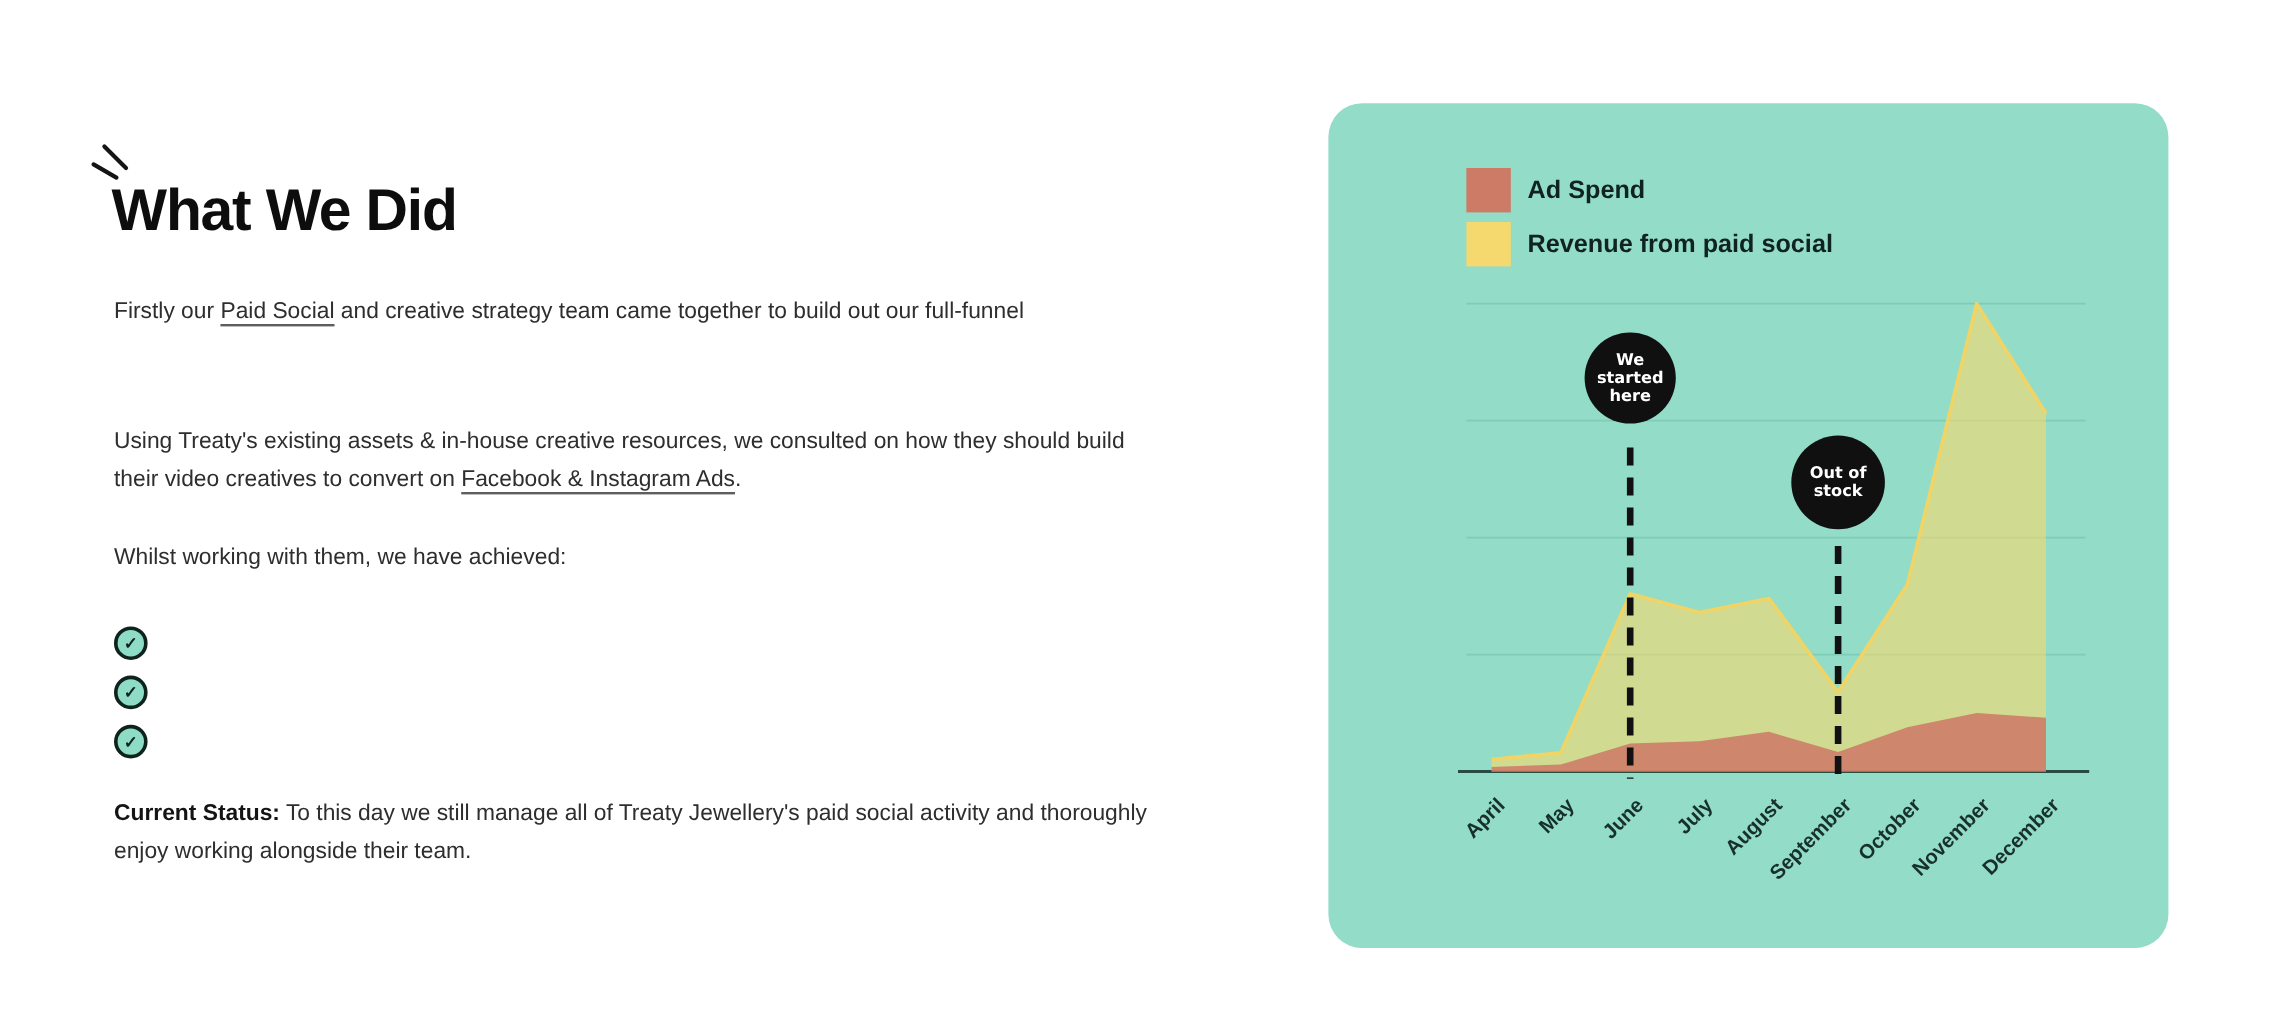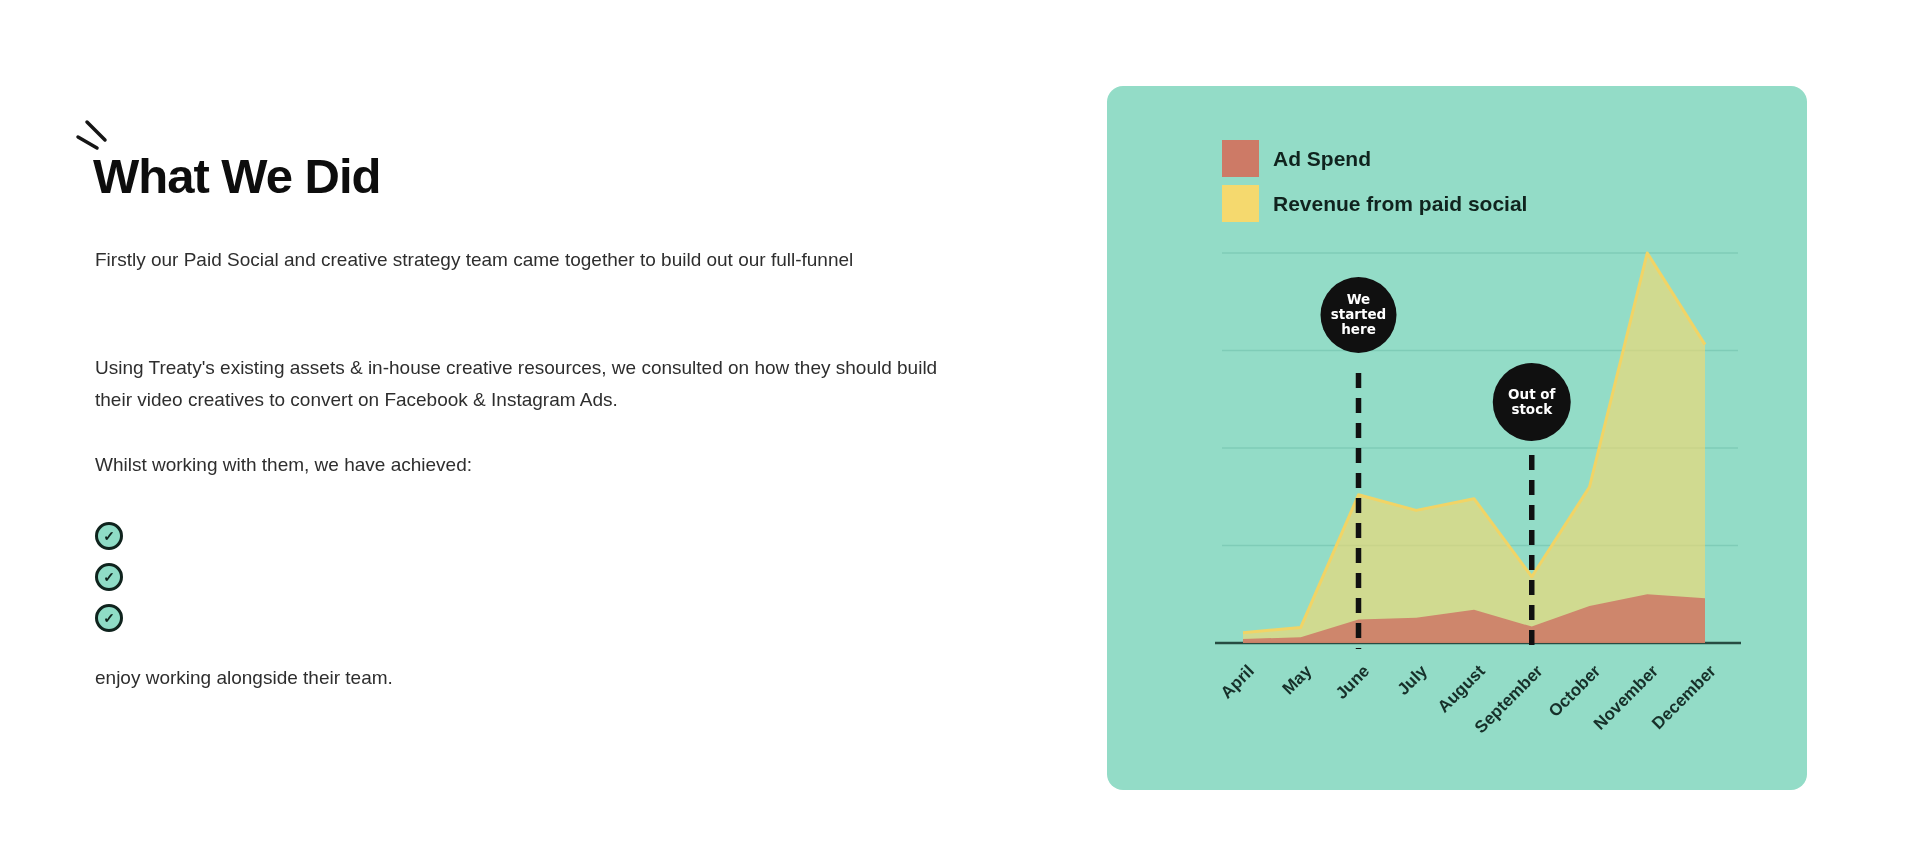--- a/index.html
+++ b/index.html
@@ -10,37 +10,37 @@
   }
   
   #accent{position:absolute;left:70px;top:112px;}
   #heading{
     position:absolute;left:93px;top:148px;margin:0;
     font-size:49px;font-weight:700;letter-spacing:-1px;color:#0d0d0d;
   }
   .para{position:absolute;left:95px;font-size:19px;line-height:32px;color:#2e2e2e;white-space:nowrap;}
   .p1{top:244px}.p2{top:352px}.p3{top:449px}.status{top:662px}
   .para .link{
-    text-decoration-color:#5e5e5e;
+    text-decoration:underline;text-decoration-color:#5e5e5e;
     text-underline-offset:5px;text-decoration-thickness:1.5px;cursor:pointer;
   }
   .para .bold{font-weight:700;color:#141414;}
   #bullets{position:absolute;left:95px;top:523px;}
   .bullet-row{display:flex;align-items:center;height:26px;margin-bottom:15px;}
   .check{
     width:22px;height:22px;border:3px solid #0f231d;border-radius:50%;
     background:#8fdcc6;color:#0f231d;font-size:14px;font-weight:700;
     display:flex;align-items:center;justify-content:center;flex:0 0 auto;
     margin-right:17px;line-height:1;
   }
   .bullet-text{font-size:19px;color:#2e2e2e;white-space:nowrap;}
   
   #card{
     position:absolute;left:1107px;top:86px;width:700px;height:704px;
-    border-radius:16px;
+    border-radius:28px;
   }
   .legend-row{position:absolute;left:115px;display:flex;align-items:center;}
   .legend-row.r1{top:54px}.legend-row.r2{top:99px}
   .swatch{width:37px;height:37px;margin-right:14px;flex:0 0 auto;}
   .legend-label{font-size:21px;font-weight:700;color:#10231e;white-space:nowrap;}
   #chart-svg{position:absolute;left:0;top:0;}
 </style>
 </head>
 <body>
 
@@ -66,20 +66,21 @@
       <span class="check">✓</span>
     </div>
     <div class="bullet-row">
       <span class="check">✓</span>
     </div>
     <div class="bullet-row">
       <span class="check">✓</span>
     </div>
   </div>
 <div class="para status" id="para-3">
+    <div><span class="bold">Current Status:</span><span> To this day we still manage all of Treaty Jewellery's paid social activity and thoroughly</span></div>
     <div><span>enjoy working alongside their team.</span></div>
   </div>
 
 <div id="card" style="background: rgb(147, 220, 199);">
   <div class="legend-row r1">
     <div class="swatch" id="swatch-0" style="background: rgb(205, 122, 102);"></div>
     <div class="legend-label">Ad Spend</div>
   </div>
   <div class="legend-row r2">
     <div class="swatch" id="swatch-1" style="background: rgb(245, 217, 110);"></div>

